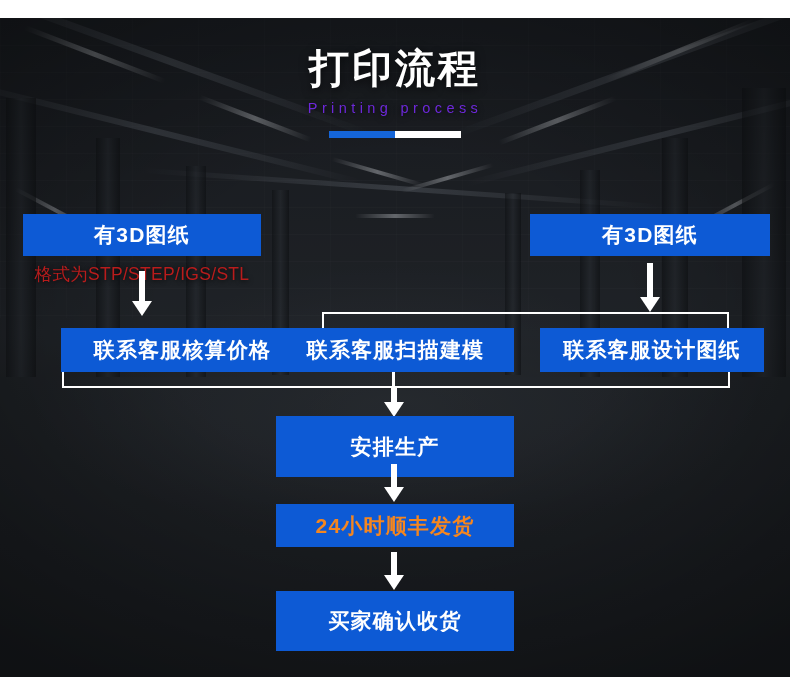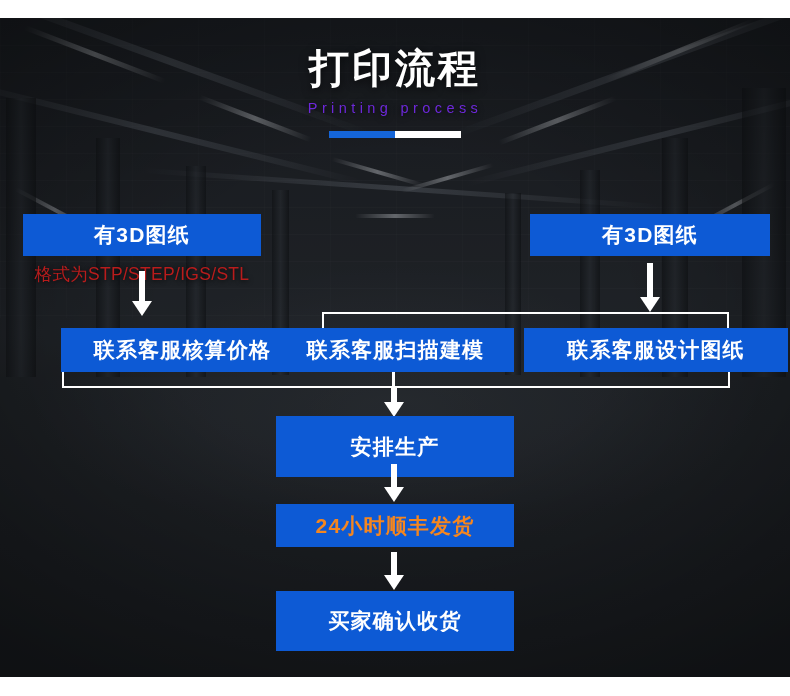--- a/index.html
+++ b/index.html
@@ -233,21 +233,21 @@
     <rect x="8" y="0" width="6" height="36" fill="#ffffff"></rect>
     <polygon points="11,49 1,34 21,34" fill="#ffffff"></polygon>
   </svg>
 
   <div class="connector-line bracket-top" style="left:322px; top:312px; width:403px; height:16px;"></div>
 
   <div class="box" style="left:22px; top:328px; width:243px; height:44px;margin-left:39px;">联系客服核算价格</div>
 
   <div class="box" style="left:277px; top:328px; width:237px; height:44px;">联系客服扫描建模</div>
 
-  <div class="box" style="left:524px; top:328px; width:264px; height:44px;">联系客服设计图纸</div>
+  <div class="box" style="left:540px; top:328px; width:224px; height:44px;">联系客服设计图纸</div>
 
   <div class="connector-line bracket-bottom" style="left:62px; top:372px; width:664px; height:14px;"></div>
 
   <div class="stub" style="left:392px; top:372px; width:3px; height:16px;"></div>
 
   <svg class="arrow" style="left:383px; top:386px;" width="22" height="32" viewBox="0 0 22 32">
     <rect x="8" y="0" width="6" height="19" fill="#ffffff"></rect>
     <polygon points="11,31 1,16 21,16" fill="#ffffff"></polygon>
   </svg>
 

